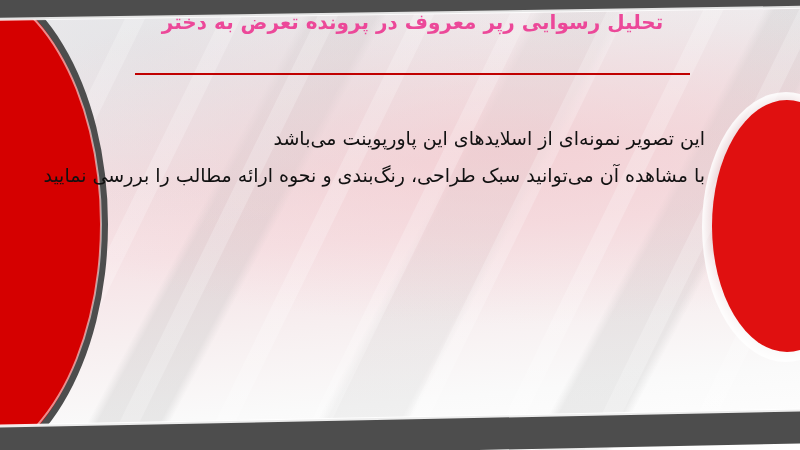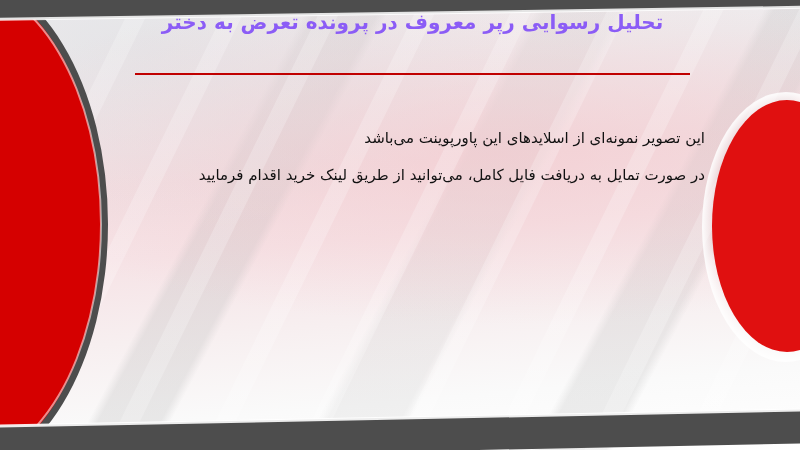--- a/index.html
+++ b/index.html
@@ -171,21 +171,21 @@
   
   .title-block {
     position: absolute;
     right: 110px;
     left: 135px;
     top: 8px;
     text-align: center;
     z-index: 6;
   }
   .title-line {
-    color: #8b5cf6;
+    color: #ec4899;
     font-size: 20px;
     font-weight: bold;
     line-height: 29px;
     letter-spacing: 0px;
     white-space: nowrap;
     direction: rtl;
   }
   .title-rule {
     position: absolute;
     left: 135px;
@@ -201,21 +201,21 @@
     position: absolute;
     right: 95px;
     left: 150px;
     top: 120px;
     text-align: right;
     direction: rtl;
     z-index: 6;
   }
   .body-line {
     color: #111111;
-    font-size: 15px;
+    font-size: 19px;
     font-weight: normal;
     line-height: 37px;
     white-space: nowrap;
   }
 </style>
 </head>
 <body>
 
 <div class="slide">
 
@@ -235,16 +235,16 @@
   <div class="bar-bottom"></div>
   <div class="bar-bottom-edge"></div>
 
   <div class="title-block">
     <div class="title-line">تحلیل رسوایی رپر معروف در پرونده تعرض به دختر</div>
   </div>
   <div class="title-rule"></div>
 
   <div class="body-block">
     <div class="body-line">این تصویر نمونه‌ای از اسلایدهای این پاورپوینت می‌باشد</div>
-    <div class="body-line">در صورت تمایل به دریافت فایل کامل، می‌توانید از طریق لینک خرید اقدام فرمایید</div>
+    <div class="body-line">با مشاهده آن می‌توانید سبک طراحی، رنگ‌بندی و نحوه ارائه مطالب را بررسی نمایید</div>
   </div>
 
 </div>
 
 </body></html>

